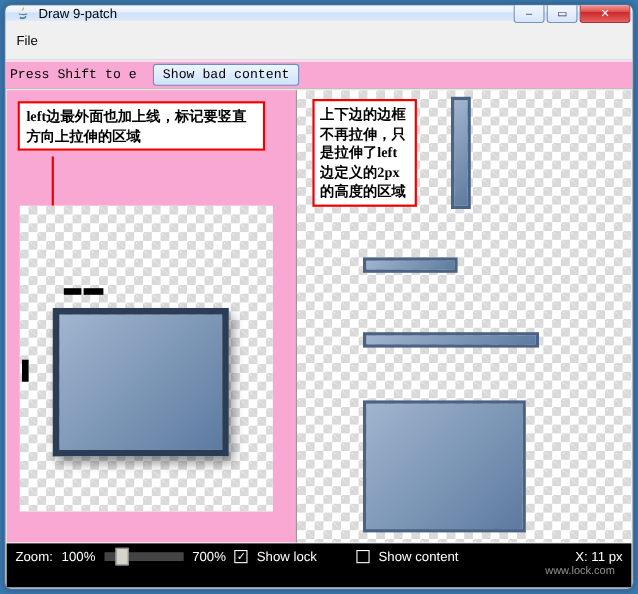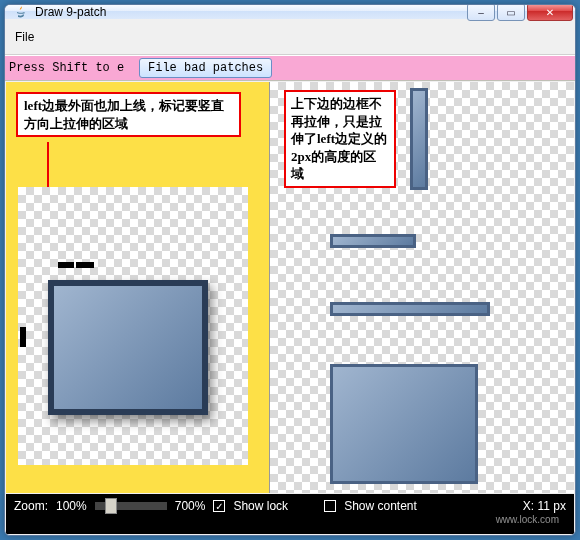--- a/index.html
+++ b/index.html
@@ -18,34 +18,34 @@
   .hint { font-family: "Courier New", monospace; font-size: 12px; white-space: nowrap; overflow: hidden; width: 130px; }
   .tbtn { font-family: "Courier New", monospace; font-size: 12px; background: linear-gradient(#eef5ff,#cde3ff); border: 1px solid #6a8ec6; border-radius: 3px; padding: 2px 8px; color:#000; }
 
   .workspace { position: absolute; left: 1px; top: 77px; right: 1px; bottom: 42px; display: flex; }
 
   .checker { background-image:
      linear-gradient(45deg,#d9d9d9 25%,transparent 25%,transparent 75%,#d9d9d9 75%),
      linear-gradient(45deg,#d9d9d9 25%,transparent 25%,transparent 75%,#d9d9d9 75%);
      background-size: 16px 16px; background-position: 0 0, 8px 8px; background-color:#fff; }
 
-  .leftpane { width: 264px; position:relative; background:#fde047; border-right:1px solid #999; }
+  .leftpane { width: 264px; position:relative; background:#f9a8d4; border-right:1px solid #999; }
   .leftchk { position:absolute; left:12px; top:105px; width:230px; height:278px; }
   .note-left { position:absolute; left:10px; top:10px; width:225px; border:2px solid #e00; background:#fff; padding:3px 6px; font-size:13px; line-height:1.35; font-family: SimSun,"Microsoft YaHei"; color:#000; font-weight:bold;}
   .arrow { position:absolute; left:28px; top:60px; }
 
   .sprite { position:absolute; background: linear-gradient(135deg,#a0b5cf,#5d7ba0); border:4px solid #2a3c56; box-shadow:4px 6px 10px rgba(0,0,0,.45); }
   .spriteL { left:42px; top:198px; width:160px; height:135px; border-width:6px;}
   .markT1 { position:absolute; left:52px; top:180px; width:16px; height:6px; background:#000; }
   .markT2 { position:absolute; left:70px; top:180px; width:18px; height:6px; background:#000; }
   .markL { position:absolute; left:14px; top:245px; width:6px; height:20px; background:#000; }
 
   .rightpane { flex:1; position:relative; }
   .rightchk { position:absolute; inset:0; }
-  .note-right { position:absolute; left:14px; top:8px; width:112px; border:2px solid #e00; background:#fff; padding:3px 5px; font-size:13px; line-height:1.35; font-family: SimSun,"Microsoft YaHei"; color:#000; font-weight:bold; }
+  .note-right { position:absolute; left:14px; top:8px; width:95px; border:2px solid #e00; background:#fff; padding:3px 5px; font-size:13px; line-height:1.35; font-family: SimSun,"Microsoft YaHei"; color:#000; font-weight:bold; }
   .prevA { left:140px; top:6px; width:18px; height:102px; border-width:3px; box-shadow:none; border-color:#4a6284;}
   .prevB { left:60px; top:152px; width:86px; height:14px; border-width:3px; box-shadow:none; border-color:#4a6284;}
   .prevC { left:60px; top:220px; width:160px; height:14px; border-width:3px; box-shadow:none; border-color:#4a6284;}
   .prevD { left:60px; top:282px; width:148px; height:120px; border-width:3px; box-shadow:none; border-color:#4a6284;}
 
   .statusbar { position:absolute; left:1px; right:1px; bottom:1px; height:40px; background:#000; color:#fff; font-family:"Courier New",monospace; font-size:12px; padding:3px 8px; }
   .srow { display:flex; align-items:center; gap:8px; height:18px; }
   .slider { width:72px; height:8px; background:#444; position:relative; }
   .slider::after{content:"";position:absolute;width:10px;height:14px;background:#d6d3c9;border:1px solid #888;top:-4px;}
   .slider.s1::after{left:10px;}
@@ -73,21 +73,21 @@
       <div class="winbtn close">✕</div>
     </div>
   </div>
 
   <div class="menubar">
     <span class="menuitem">File</span>
   </div>
 
   <div class="toolbar">
     <span class="hint">Press Shift to e</span>
-    <button class="tbtn">File bad patches</button>
+    <button class="tbtn">Show bad content</button>
   </div>
 
   <div class="workspace">
     <div class="leftpane">
       <div class="note-left">left边最外面也加上线，标记要竖直方向上拉伸的区域</div>
       <svg class="arrow" width="40" height="140">
         <line x1="14" y1="0" x2="14" y2="118" stroke="#e00" stroke-width="2"></line>
         <polygon points="14,128 8,114 20,114" fill="#e00"></polygon>
       </svg>
       <div class="checker leftchk"></div>

